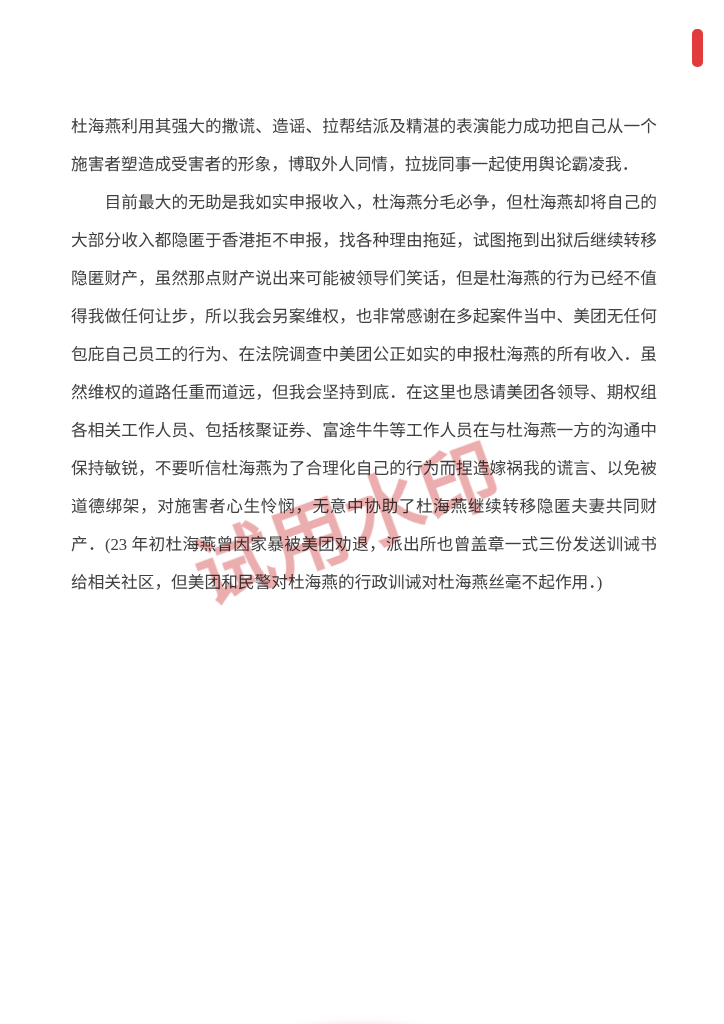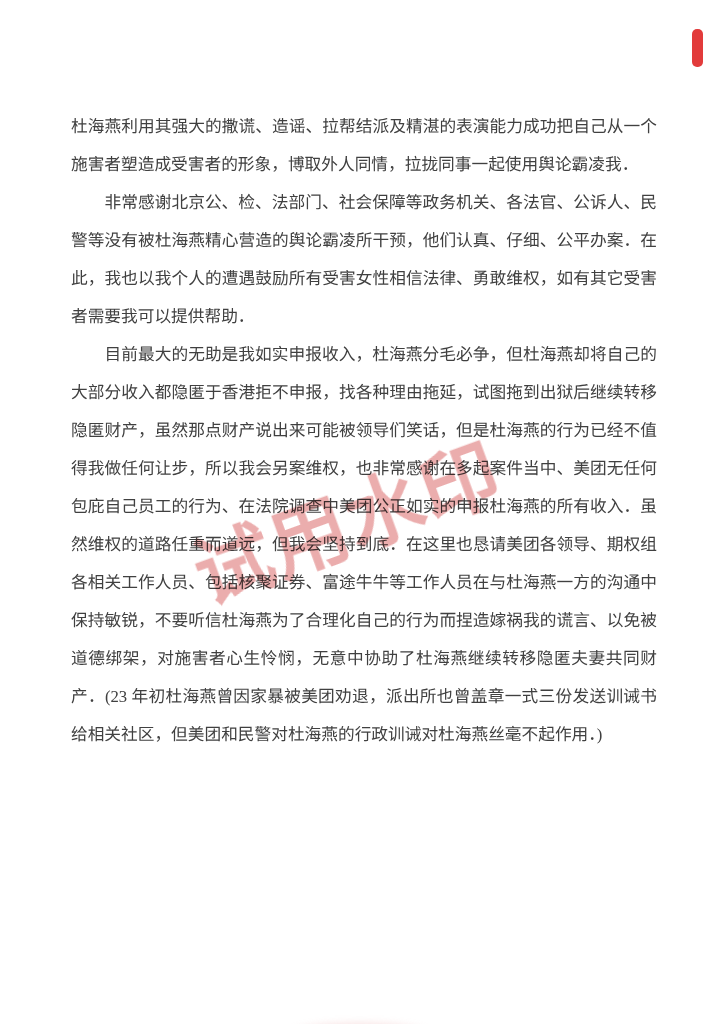--- a/index.html
+++ b/index.html
@@ -76,21 +76,20 @@
     filter: blur(4px);
   }
 </style>
 </head>
 <body>
 
 <div class="page">
 
   <div class="text-block">
     <p class="para noindent">杜海燕利用其强大的撒谎、造谣、拉帮结派及精湛的表演能力成功把自己从一个施害者塑造成受害者的形象，博取外人同情，拉拢同事一起使用舆论霸凌我．</p>
-    <p class="para">非常感谢北京公、检、法部门、社会保障等政务机关、各法官、公诉人、民警等没有被杜海燕精心营造的舆论霸凌所干预，他们认真、仔细、公平办案．在此，我也以我个人的遭遇鼓励所有受害女性相信法律、勇敢维权，如有其它受害者需要我可以提供帮助．</p>
     <p class="para">目前最大的无助是我如实申报收入，杜海燕分毛必争，但杜海燕却将自己的大部分收入都隐匿于香港拒不申报，找各种理由拖延，试图拖到出狱后继续转移隐匿财产，虽然那点财产说出来可能被领导们笑话，但是杜海燕的行为已经不值得我做任何让步，所以我会另案维权，也非常感谢在多起案件当中、美团无任何包庇自己员工的行为、在法院调查中美团公正如实的申报杜海燕的所有收入．虽然维权的道路任重而道远，但我会坚持到底．在这里也恳请美团各领导、期权组各相关工作人员、包括核聚证券、富途牛牛等工作人员在与杜海燕一方的沟通中保持敏锐，不要听信杜海燕为了合理化自己的行为而捏造嫁祸我的谎言、以免被道德绑架，对施害者心生怜悯，无意中协助了杜海燕继续转移隐匿夫妻共同财产．(23 年初杜海燕曾因家暴被美团劝退，派出所也曾盖章一式三份发送训诫书给相关社区，但美团和民警对杜海燕的行政训诫对杜海燕丝毫不起作用．)</p>
   </div>
 
   <div class="watermark">试用水印</div>
 
   <div class="red-mark"></div>
 
   <div class="smudge"></div>
 
 </div>

